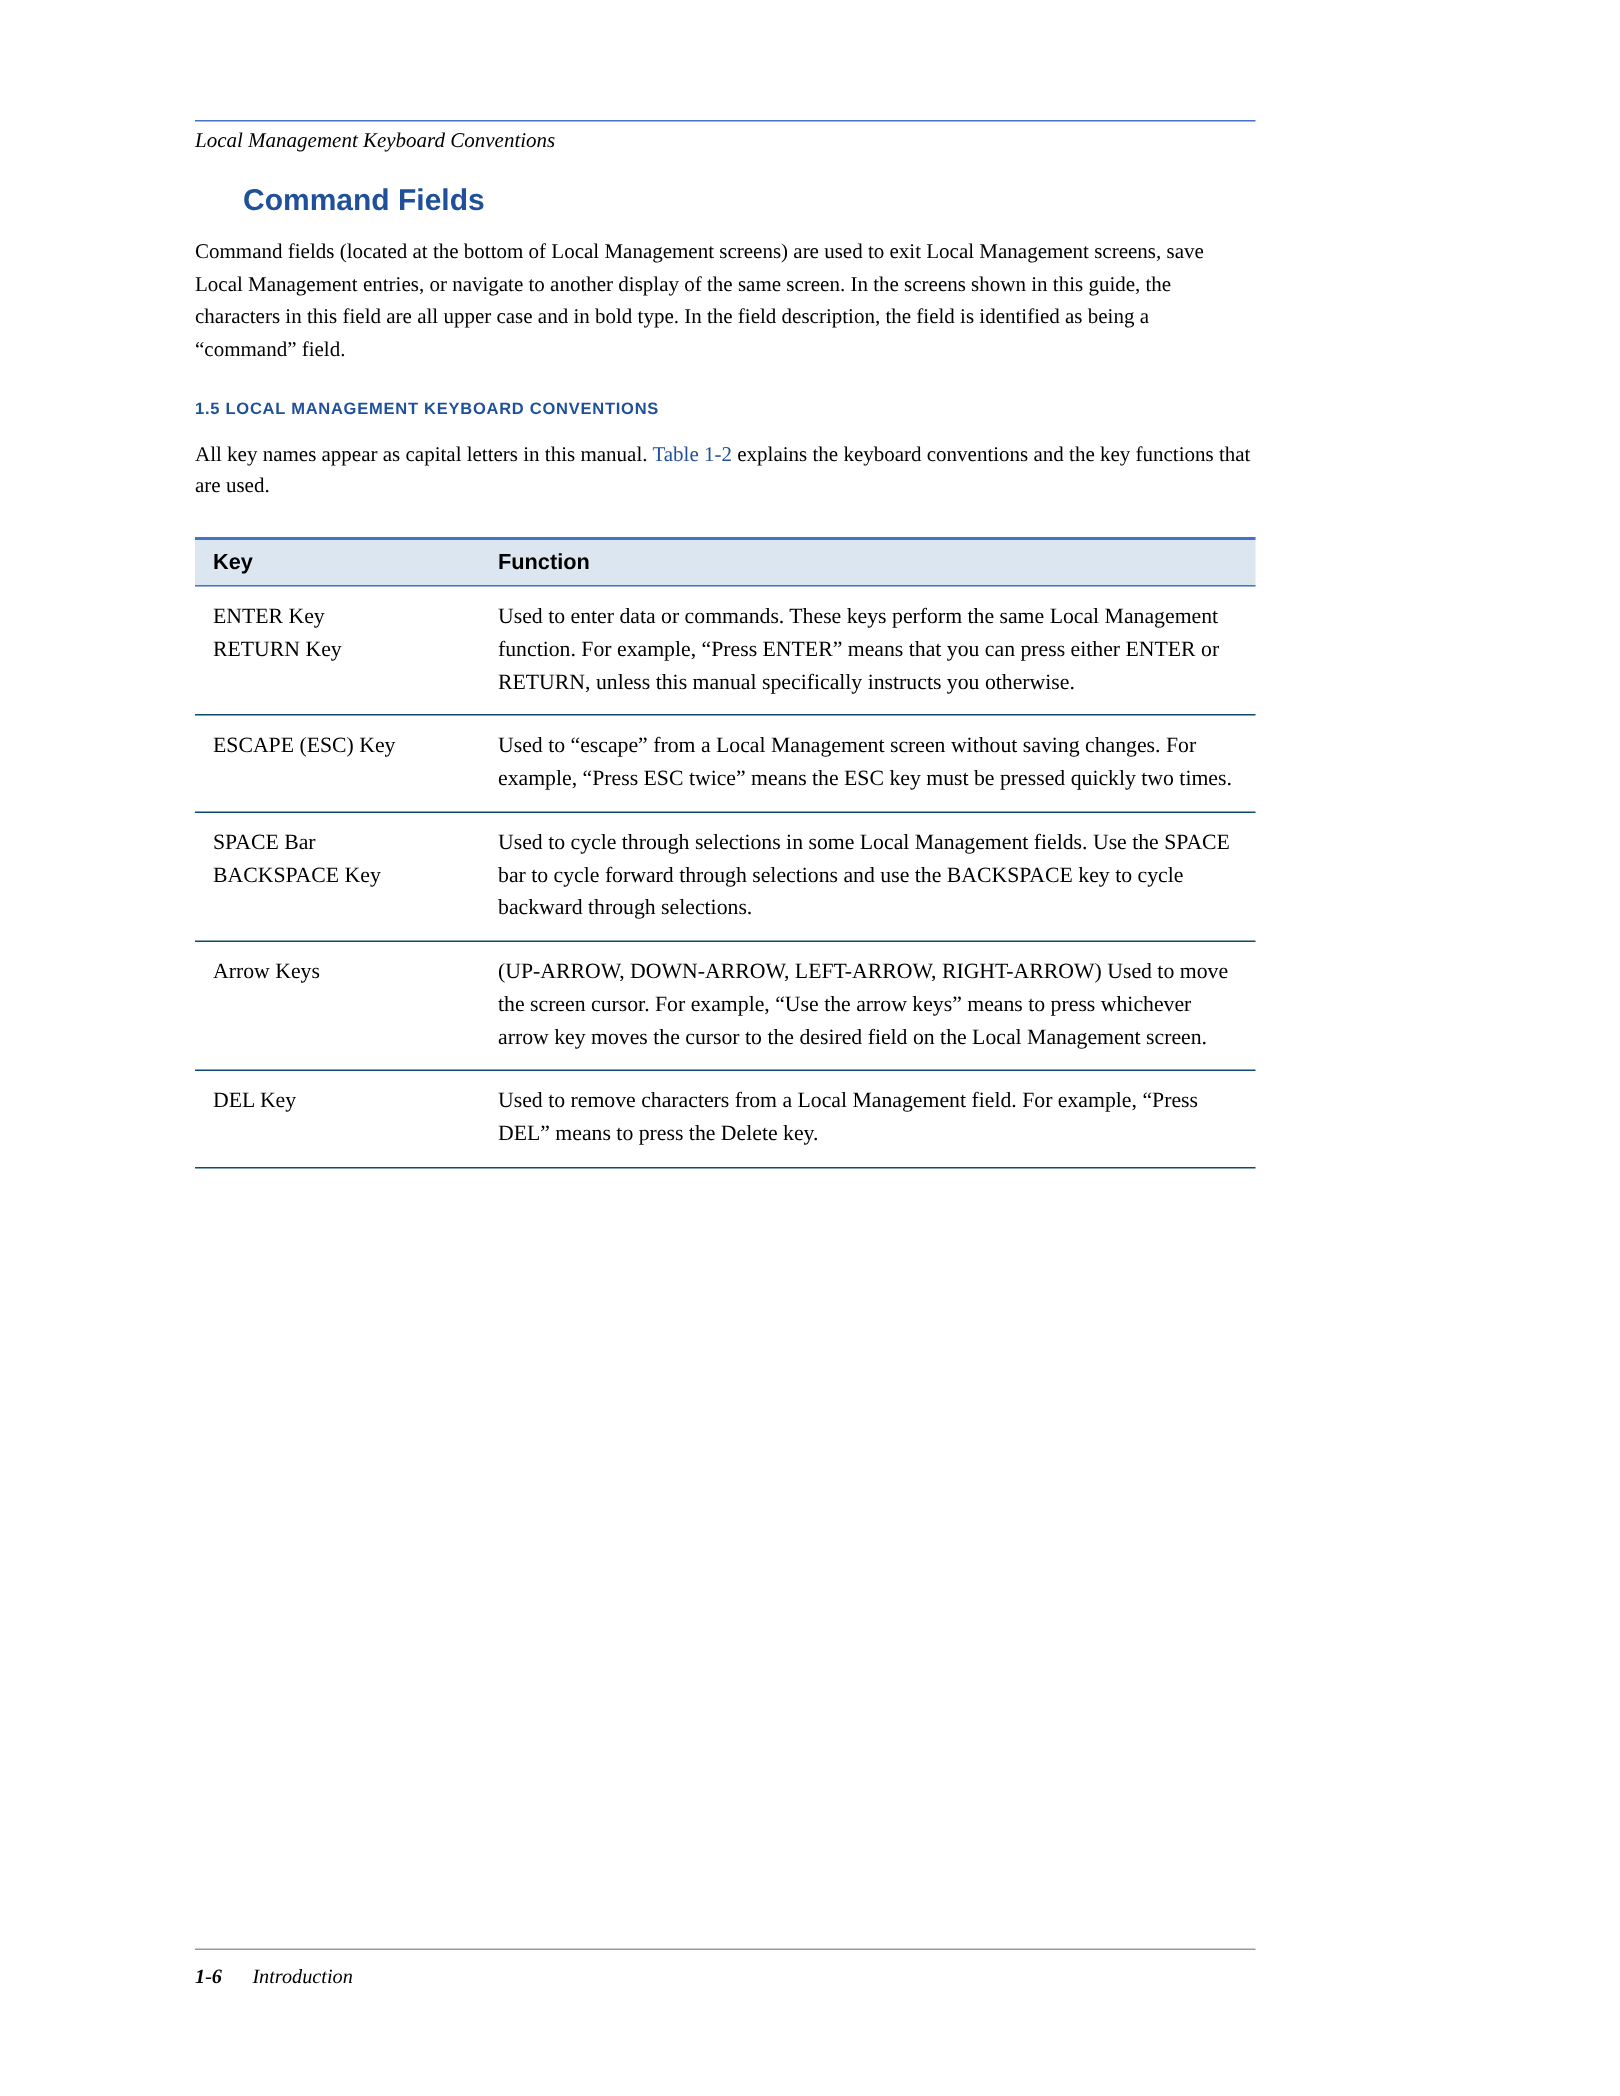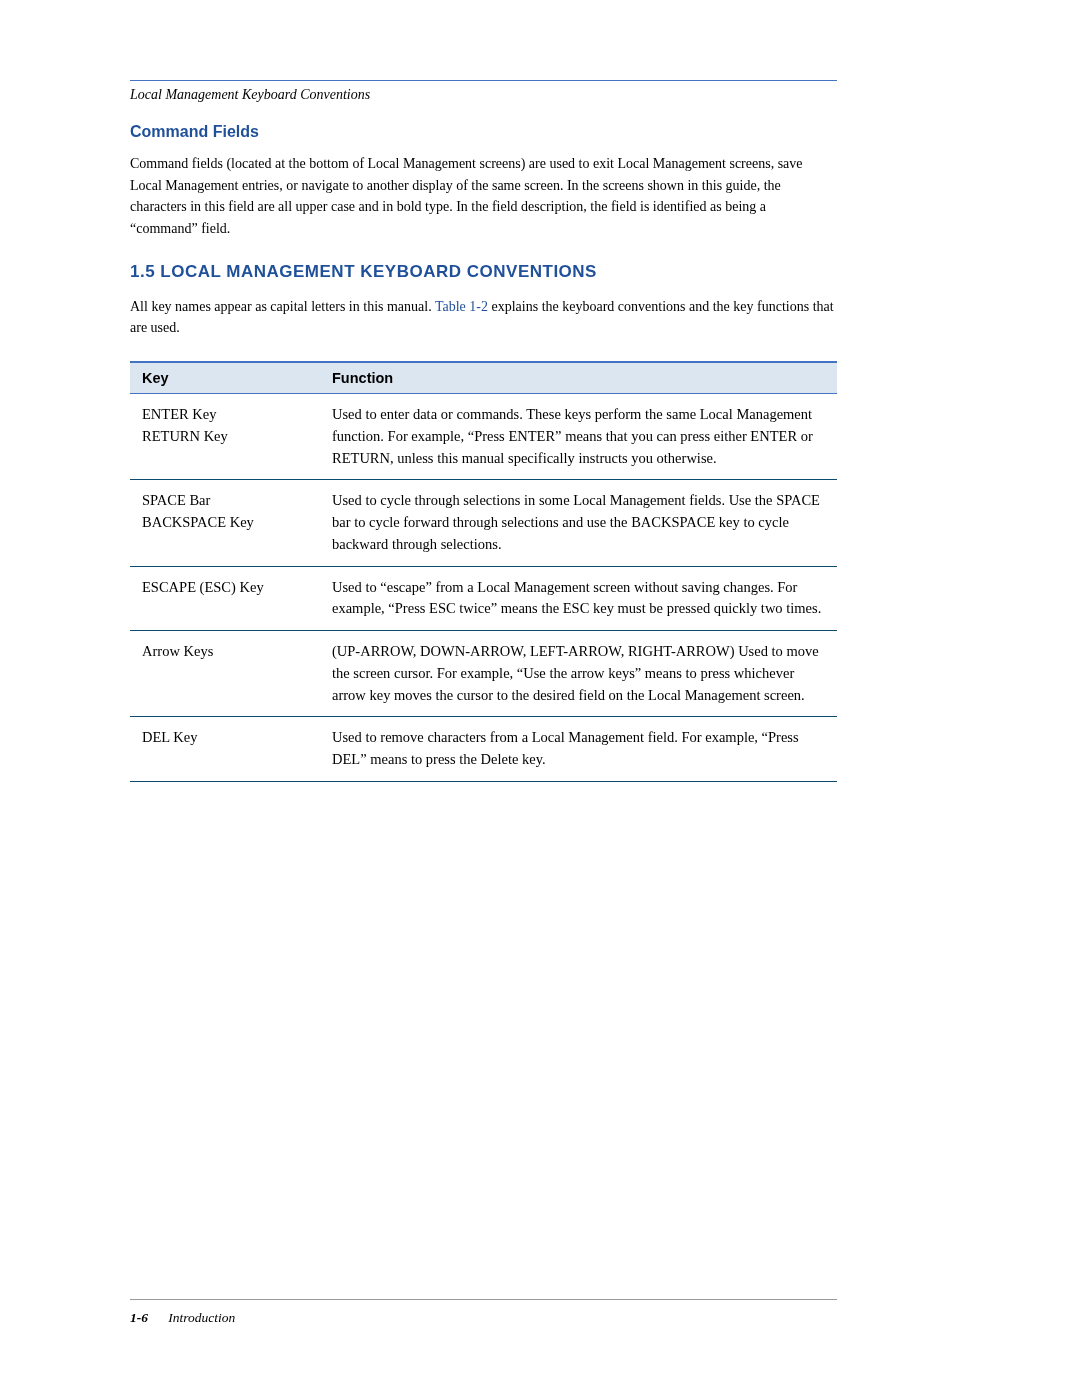--- a/index.html
+++ b/index.html
@@ -29,35 +29,36 @@
 
     .header-text {
       font-style: italic;
       font-size: 14px;
       color: #000;
       margin-bottom: 20px;
     }
 
     .section-heading-blue {
       color: #1F5099;
-      font-size: 16px;
+      font-size: 20px;
       font-weight: bold;
       margin-bottom: 12px;
       font-family: Arial, sans-serif;
+      margin-left: 32px;
     }
 
     .body-text {
       font-size: 14px;
       line-height: 1.55;
       margin-bottom: 22px;
       color: #000;
     }
 
     .section-heading-numbered {
-      font-size: 17px;
+      font-size: 11px;
       font-weight: bold;
       text-transform: uppercase;
       color: #1F5099;
       margin-bottom: 14px;
       font-family: Arial, sans-serif;
       letter-spacing: 0.5px;
     }
 
     .link-blue {
       color: #1F5099;
@@ -170,31 +171,31 @@
     <tr>
           <td>
             <div class="key-cell-multi">
               <span>ENTER Key</span>
               <span>RETURN Key</span>
             </div>
           </td>
           <td>Used to enter data or commands. These keys perform the same Local Management function. For example, “Press ENTER” means that you can press either ENTER or RETURN, unless this manual specifically instructs you otherwise.</td>
         </tr>
         <tr>
+          <td>ESCAPE (ESC) Key</td>
+          <td>Used to “escape” from a Local Management screen without saving changes. For example, “Press ESC twice” means the ESC key must be pressed quickly two times.</td>
+        </tr>
+        <tr>
           <td>
             <div class="key-cell-multi">
               <span>SPACE Bar</span>
               <span>BACKSPACE Key</span>
             </div>
           </td>
           <td>Used to cycle through selections in some Local Management fields. Use the SPACE bar to cycle forward through selections and use the BACKSPACE key to cycle backward through selections.</td>
-        </tr>
-        <tr>
-          <td>ESCAPE (ESC) Key</td>
-          <td>Used to “escape” from a Local Management screen without saving changes. For example, “Press ESC twice” means the ESC key must be pressed quickly two times.</td>
         </tr>
         <tr>
           <td>Arrow Keys</td>
           <td>(UP-ARROW, DOWN-ARROW, LEFT-ARROW, RIGHT-ARROW) Used to move the screen cursor. For example, “Use the arrow keys” means to press whichever arrow key moves the cursor to the desired field on the Local Management screen.</td>
         </tr>
         <tr>
           <td>DEL Key</td>
           <td>Used to remove characters from a Local Management field. For example, “Press DEL” means to press the Delete key.</td>
         </tr>
       </tbody>

